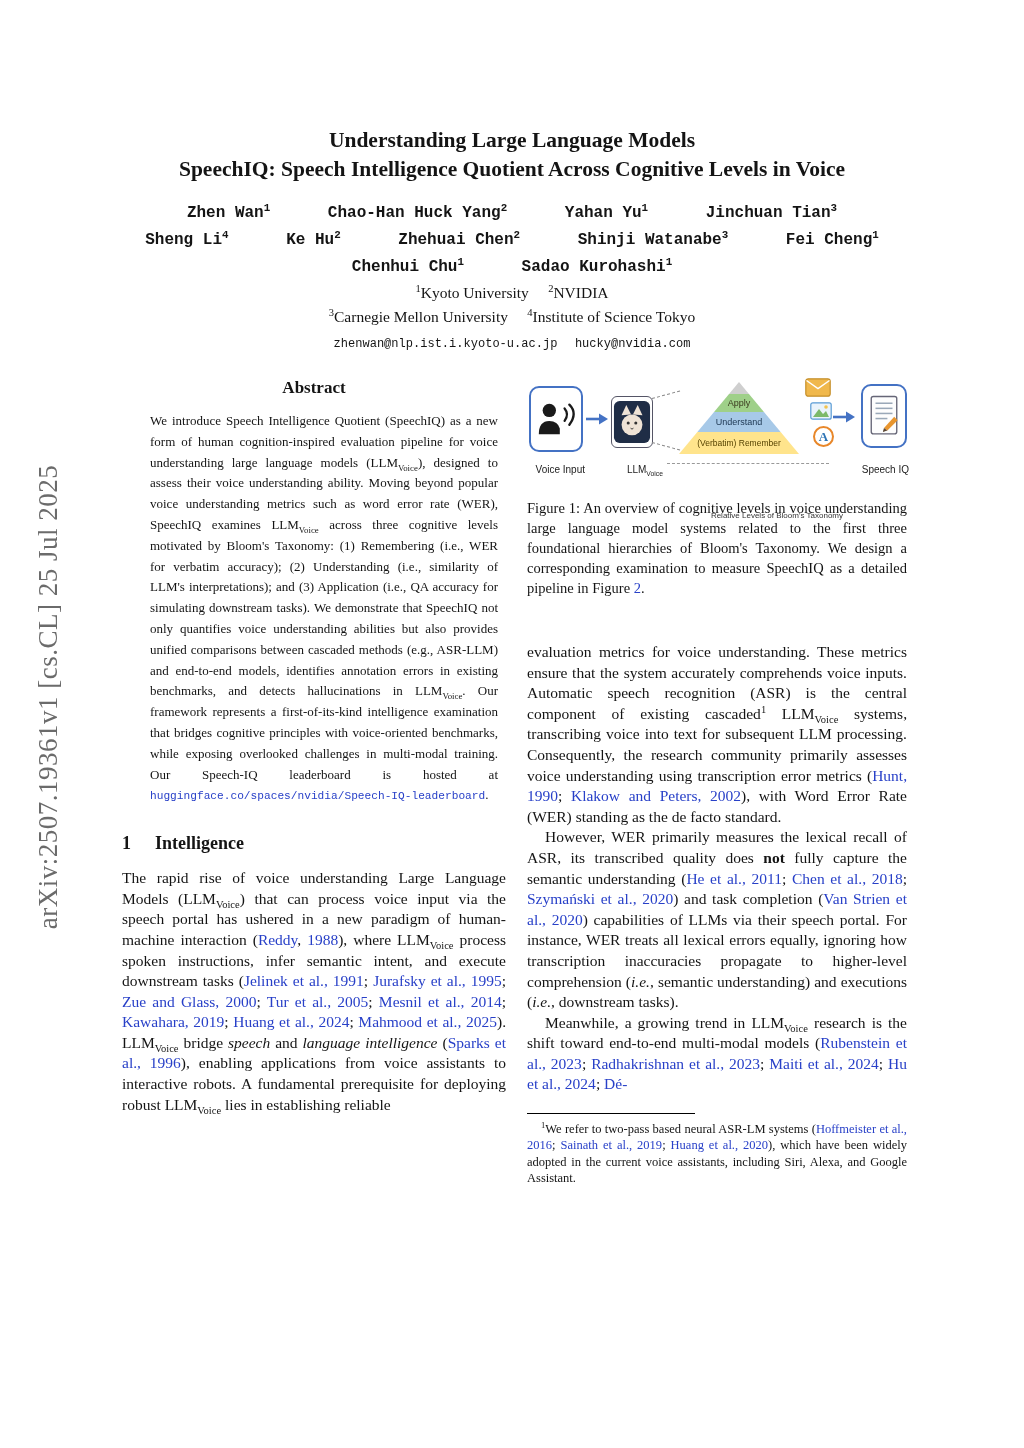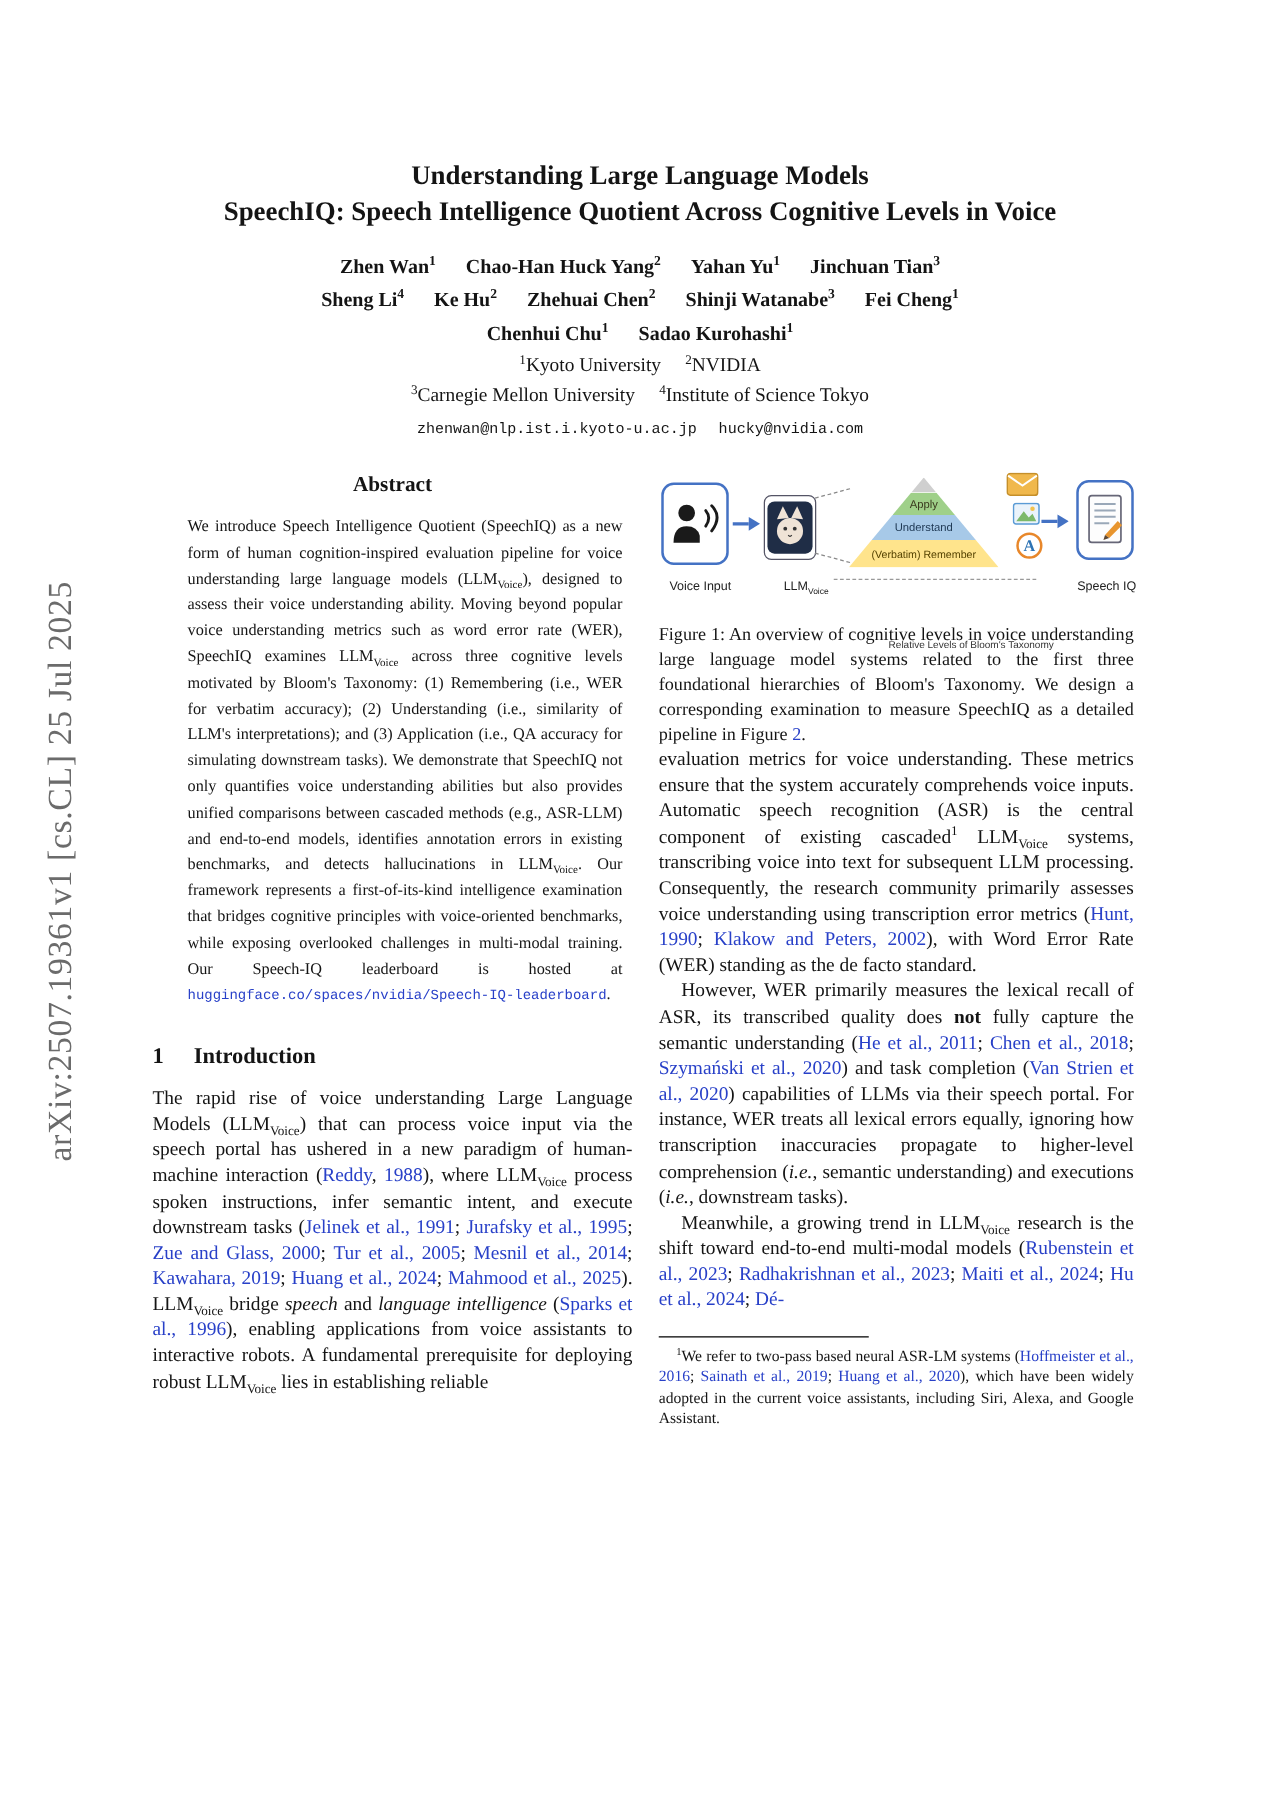--- a/index.html
+++ b/index.html
@@ -18,21 +18,21 @@
   .arxiv-strip{
     position:absolute;left:-260px;top:680px;width:620px;height:34px;
     transform:rotate(-90deg);
     text-align:center;font-size:27px;color:#6b6b6b;letter-spacing:.5px;
     font-family:"Liberation Serif",serif;white-space:nowrap;
   }
 
   .header{position:absolute;left:112px;top:126px;width:800px;text-align:center;}
   .title-line{font-size:21.5px;font-weight:bold;line-height:29px;}
   .authors{margin-top:16px;}
-  .author-row{font-size:16px;font-weight:bold;line-height:27px;}
+  .author-row{font-size:16px;font-weight:bold;line-height:27px;font-family:Liberation Mono, monospace;}
   .affil-row{font-size:15.5px;line-height:24px;}
   .email-row{font-size:14px;line-height:24px;margin-top:2px;}
 
   .sup{vertical-align:super;font-size:68%;line-height:0;}
   .sub{vertical-align:sub;font-size:68%;line-height:0;}
   .lnk{color:var(--link);}
   .b{font-weight:bold;}
   .i{font-style:italic;}
   .mono{font-family:"Liberation Mono","DejaVu Sans Mono",monospace;font-size:.86em;overflow-wrap:anywhere;}
 
@@ -41,21 +41,21 @@
   .col-right{left:527px;width:380px;}
 
   .abstract-title{text-align:center;font-size:17px;font-weight:bold;margin:6px 0 13px;}
   .abstract-body{font-size:13px;line-height:20.8px;text-align:justify;margin:0 8px 0 28px;}
 
   .section-heading{font-size:18px;font-weight:bold;margin:26px 0 14px;}
   .sec-num{margin-right:24px;}
 
   .body-text{font-size:15.5px;line-height:20.6px;text-align:justify;}
   .body-text.indent{text-indent:18px;}
-  .col-right .body-text.first{}
+  .col-right .body-text.first{margin-top:44px;}
 
   .caption{font-size:14.5px;line-height:20px;text-align:justify;margin-top:16px;}
 
   .footnote-rule{width:168px;border-top:1px solid #000;margin:18px 0 7px;}
   .footnote{font-size:12.5px;line-height:16.4px;text-align:justify;text-indent:14px;}
 
   
   .fig-canvas{position:relative;height:102px;margin-top:8px;}
   .fig-label{position:absolute;text-align:right;font-family:Liberation Sans, sans-serif;font-size:10px;color:#222;}
   .vi-box{position:absolute;left:2px;top:6px;width:54px;height:66px;border:2.5px solid var(--box_border);border-radius:10px;background:#fff;display:flex;align-items:center;justify-content:center;}
@@ -97,21 +97,21 @@
       <div class="affil-row"><span class="sup">1</span><span>Kyoto University</span><span>&nbsp;&nbsp;&nbsp;&nbsp;&nbsp;</span><span class="sup">2</span><span>NVIDIA</span></div>
       <div class="affil-row"><span class="sup">3</span><span>Carnegie Mellon University</span><span>&nbsp;&nbsp;&nbsp;&nbsp;&nbsp;</span><span class="sup">4</span><span>Institute of Science Tokyo</span></div>
       <div class="email-row"><span class="mono">zhenwan@nlp.ist.i.kyoto-u.ac.jp</span><span>&nbsp;&nbsp;&nbsp;&nbsp;&nbsp;</span><span class="mono">hucky@nvidia.com</span></div>
     </div>
   </div>
 
   <div class="col col-left">
     <div class="abstract-title">Abstract</div>
     <p class="abstract-body"><span>We introduce Speech Intelligence Quotient (SpeechIQ) as a new form of human cognition-inspired evaluation pipeline for voice understanding large language models (LLM</span><span class="sub">Voice</span><span>), designed to assess their voice understanding ability. Moving beyond popular voice understanding metrics such as word error rate (WER), SpeechIQ examines LLM</span><span class="sub">Voice</span><span> across three cognitive levels motivated by Bloom's Taxonomy: (1) Remembering (i.e., WER for verbatim accuracy); (2) Understanding (i.e., similarity of LLM's interpretations); and (3) Application (i.e., QA accuracy for simulating downstream tasks). We demonstrate that SpeechIQ not only quantifies voice understanding abilities but also provides unified comparisons between cascaded methods (e.g., ASR-LLM) and end-to-end models, identifies annotation errors in existing benchmarks, and detects hallucinations in LLM</span><span class="sub">Voice</span><span>. Our framework represents a first-of-its-kind intelligence examination that bridges cognitive principles with voice-oriented benchmarks, while exposing overlooked challenges in multi-modal training. Our Speech-IQ leaderboard is hosted at </span><span class="mono lnk">huggingface.co/spaces/nvidia/Speech-IQ-leaderboard</span><span>.</span></p>
     <div class="section-heading">
-      <span class="sec-num">1</span><span>Introduction</span>
+      <span class="sec-num">1</span><span>Intelligence</span>
     </div>
     <p class="body-text"><span>The rapid rise of voice understanding Large Language Models (LLM</span><span class="sub">Voice</span><span>) that can process voice input via the speech portal has ushered in a new paradigm of human-machine interaction (</span><span class="lnk">Reddy</span><span>, </span><span class="lnk">1988</span><span>), where LLM</span><span class="sub">Voice</span><span> process spoken instructions, infer semantic intent, and execute downstream tasks (</span><span class="lnk">Jelinek et al., 1991</span><span>; </span><span class="lnk">Jurafsky et al., 1995</span><span>; </span><span class="lnk">Zue and Glass, 2000</span><span>; </span><span class="lnk">Tur et al., 2005</span><span>; </span><span class="lnk">Mesnil et al., 2014</span><span>; </span><span class="lnk">Kawahara, 2019</span><span>; </span><span class="lnk">Huang et al., 2024</span><span>; </span><span class="lnk">Mahmood et al., 2025</span><span>). LLM</span><span class="sub">Voice</span><span> bridge </span><span class="i">speech</span><span> and </span><span class="i">language intelligence</span><span> (</span><span class="lnk">Sparks et al., 1996</span><span>), enabling applications from voice assistants to interactive robots. A fundamental prerequisite for deploying robust LLM</span><span class="sub">Voice</span><span> lies in establishing reliable</span></p>
   </div>
 
   <div class="col col-right">
 
     <div class="fig-canvas">
       <div class="vi-box">
         <svg width="42" height="42" viewBox="0 0 44 44">
           <circle cx="15" cy="13" r="7" fill="#1a1a1a"></circle>

